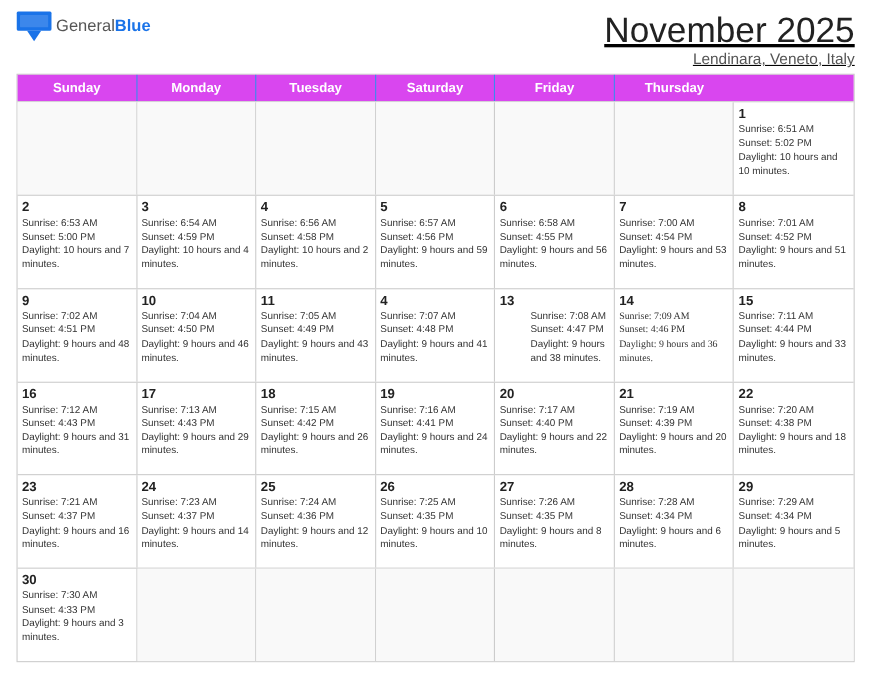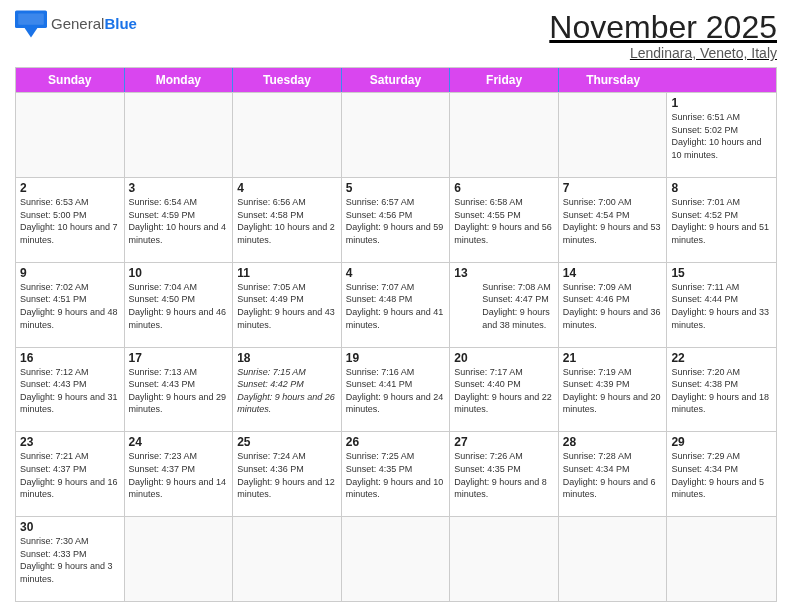--- a/index.html
+++ b/index.html
@@ -215,21 +215,21 @@
 Daylight: 9 hours and 41 minutes.</div>
           </div>
           <div class="cal-cell">
             <span class="day-num">13</span>
             <div class="day-info" style="white-space: pre-line; margin-left: 28px;">Sunrise: 7:08 AM
 Sunset: 4:47 PM
 Daylight: 9 hours and 38 minutes.</div>
           </div>
           <div class="cal-cell">
             <span class="day-num">14</span>
-            <div class="day-info" style="white-space: pre-line;">Sunrise: 7:09 AM
+            <div class="day-info" style="white-space: pre-line; font-family: Liberation Serif, serif;">Sunrise: 7:09 AM
 Sunset: 4:46 PM
 Daylight: 9 hours and 36 minutes.</div>
           </div>
           <div class="cal-cell">
             <span class="day-num">15</span>
             <div class="day-info" style="white-space: pre-line;">Sunrise: 7:11 AM
 Sunset: 4:44 PM
 Daylight: 9 hours and 33 minutes.</div>
           </div>
         </div>
@@ -241,21 +241,21 @@
 Daylight: 9 hours and 31 minutes.</div>
           </div>
           <div class="cal-cell">
             <span class="day-num">17</span>
             <div class="day-info" style="white-space: pre-line;">Sunrise: 7:13 AM
 Sunset: 4:43 PM
 Daylight: 9 hours and 29 minutes.</div>
           </div>
           <div class="cal-cell">
             <span class="day-num">18</span>
-            <div class="day-info" style="white-space: pre-line; font-style: italic;">Sunrise: 7:15 AM
+            <div class="day-info" style="white-space: pre-line;">Sunrise: 7:15 AM
 Sunset: 4:42 PM
 Daylight: 9 hours and 26 minutes.</div>
           </div>
           <div class="cal-cell">
             <span class="day-num">19</span>
             <div class="day-info" style="white-space: pre-line;">Sunrise: 7:16 AM
 Sunset: 4:41 PM
 Daylight: 9 hours and 24 minutes.</div>
           </div>
           <div class="cal-cell">

